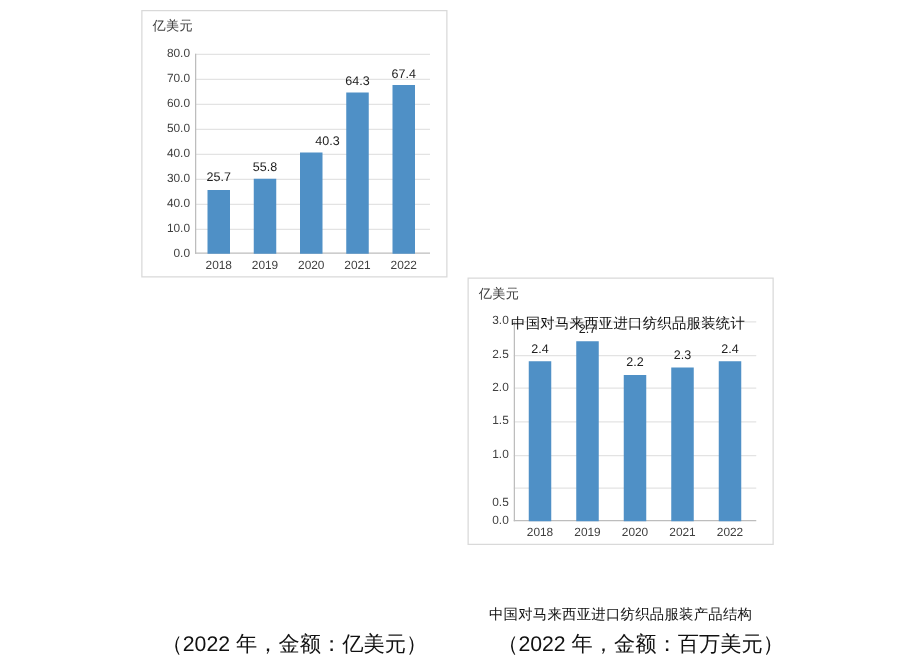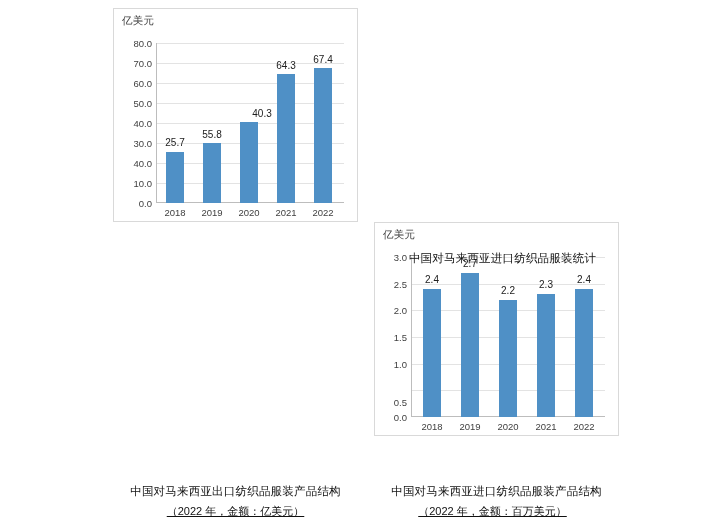--- a/index.html
+++ b/index.html
@@ -95,23 +95,22 @@
   .caption {
     position: absolute;
     text-align: center;
     font-size: 11.5px;
     color: #111111;
     letter-spacing: 0.2px;
   }
   .caption2 {
     position: absolute;
     text-align: center;
-    font-size: 11px;
+    font-size: 17px;
     color: #111111;
-    text-decoration: underline;
   }
 </style>
 </head>
 <body>
 
 <div class="page">
 
   <div class="panel chart-box" style="left:113px; top:8px; width:245px; height:214px;">
     <div class="axis-unit">亿美元</div>
     <div class="plot" style="left:42px; top:34px; width:188px; height:160px;">
@@ -195,19 +194,18 @@
 
       <div class="xtick" style="left:21px;  top:164px;">2018</div>
       <div class="xtick" style="left:59px;  top:164px;">2019</div>
       <div class="xtick" style="left:97px;  top:164px;">2020</div>
       <div class="xtick" style="left:135px; top:164px;">2021</div>
       <div class="xtick" style="left:173px; top:164px;">2022</div>
     </div>
   </div>
   <div class="caption" style="left:374px; top:233px; width:257px;margin-top:18px;">中国对马来西亚进口纺织品服装统计</div>
 
-  <div class="caption" style="left:103px; top:484px; width:265px;">中国对马来西亚出口纺织品服装产品结构</div>
   <div class="caption2" style="left:103px; top:504px; width:265px;">（2022 年，金额：亿美元）</div>
 
   <div class="caption" style="left:364px; top:484px; width:265px;">中国对马来西亚进口纺织品服装产品结构</div>
-  <div class="caption2" style="left:360px; top:504px; width:265px;">（2022 年，金额：百万美元）</div>
+  <div class="caption2" style="left:380px; top:504px; width:265px;">（2022 年，金额：百万美元）</div>
 
 </div>
 
 </body></html>

